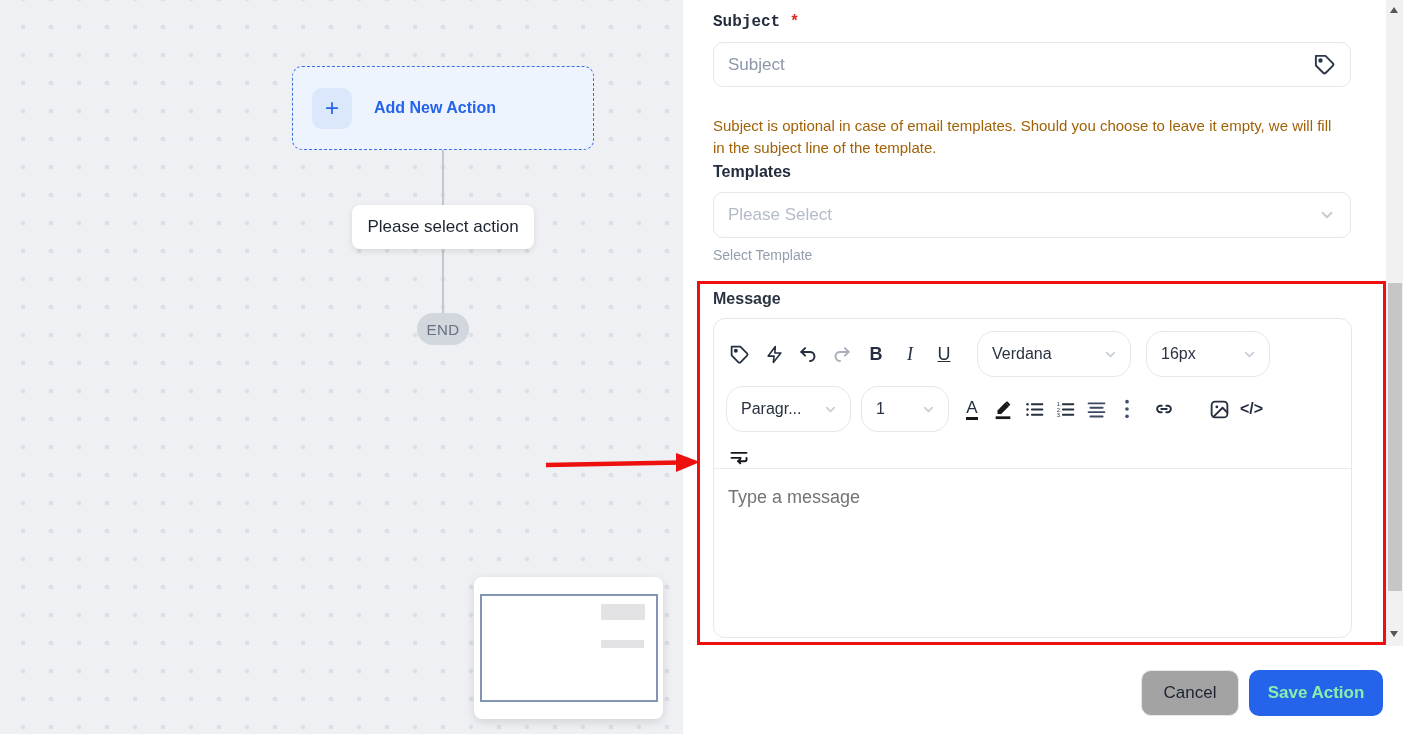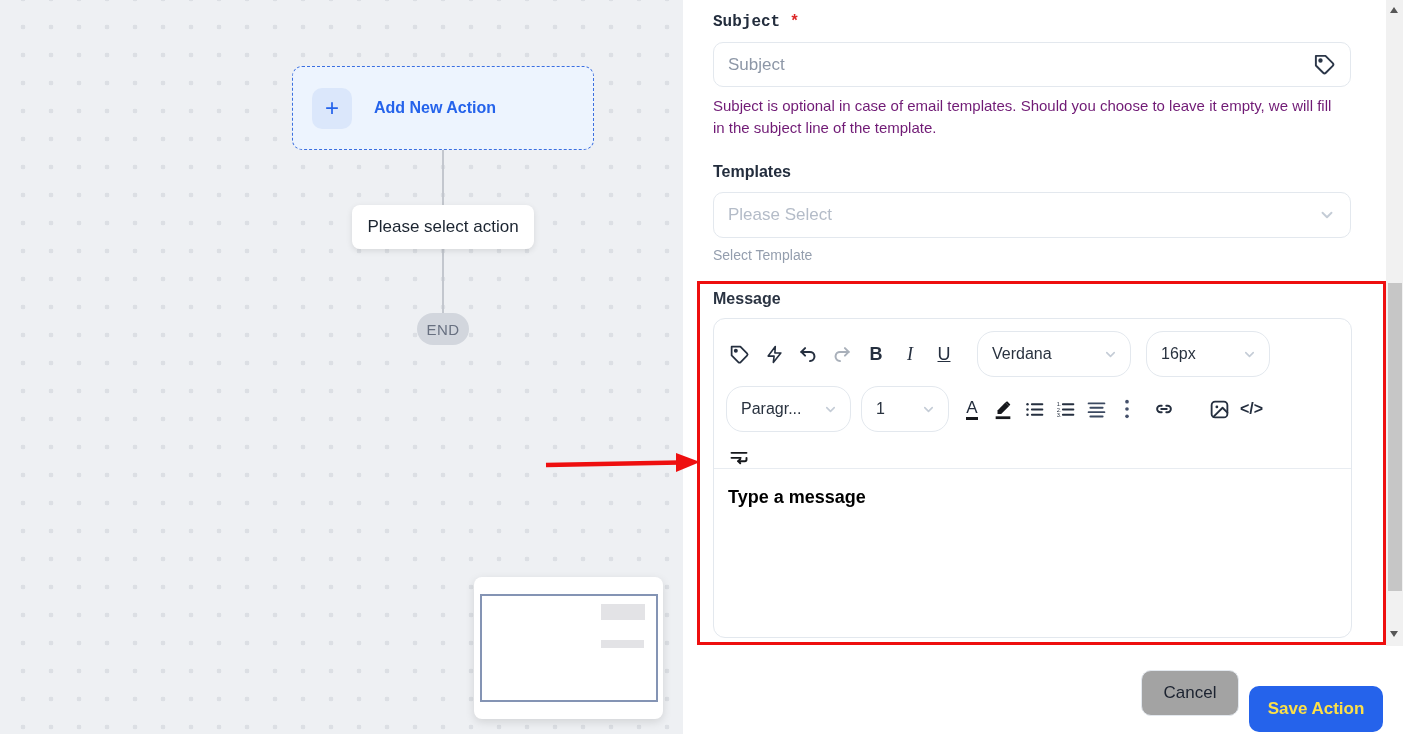--- a/index.html
+++ b/index.html
@@ -51,21 +51,21 @@
   
   .panel { position:absolute; left:683px; top:0; width:720px; height:734px; background:#fff; }
   .field-label { position:absolute; left:30px; color:#232d3d; font-size:16px; font-weight:700; }
   .req { color:#dc2626; font-weight:700; }
   .text-input, .select-box {
     position:absolute; left:30px; width:638px; height:45px;
     border:1px solid #e3e8ee; border-radius:10px; background:#fff;
     display:flex; align-items:center; padding:0 14px;
   }
   .placeholder { color:#8d97a7; font-size:17px; flex:1; }
-  .helper { position:absolute; left:30px; width:630px; color:#701a75; font-size:15px; line-height:22px; }
+  .helper { position:absolute; left:30px; width:630px; color:#a16207; font-size:15px; line-height:22px;margin-top:20px; }
   .helper-sm { position:absolute; left:30px; color:#949eae; font-size:14px; }
 
   
   .red-box {
     position:absolute; left:14px; top:281px; width:689px; height:364px;
     border:3px solid #ee0f0f; pointer-events:none; z-index:5;
   }
   .editor {
     position:absolute; left:30px; top:318px; width:639px; height:320px;
     border:1px solid #e3e8ee; border-radius:12px; background:#fff;
@@ -88,32 +88,32 @@
   .fontbar { display:inline-flex; align-items:center; justify-content:space-between;
     border:1px solid #e3e8ee; border-radius:17px; height:46px; padding:0 12px 0 14px;
     color:#29323f; font-size:16px; background:#fff; cursor:pointer; }
   .sel-font { width:154px; margin-left:14px; }
   .sel-size { width:124px; margin-left:11px; }
   .sel-para { width:125px; margin-left:2px; }
   .sel-depth { width:88px; margin-left:10px; }
   .underlined-a { border-bottom:3px solid #16181c; padding-bottom:1px; font-size:17px; font-weight:400; line-height:17px; }
   .dots-v { color:#44506a; font-size:15px; line-height:5px; letter-spacing:0; }
   .editor-body { position:absolute; left:0; top:150px; width:100%; height:169px; padding:18px 14px; }
-  .editor-ph { color:#000000; font-size:18px;font-weight:bold; }
+  .editor-ph { color:#737373; font-size:18px; }
 
   
   .btn-cancel {
     position:absolute; left:458px; top:670px; width:98px; height:46px;
     background:#a3a3a3; border:1px solid #e3e8ee; border-radius:10px;
     color:#1c2330; font-size:17px; cursor:pointer;
   }
   .btn-save {
     position:absolute; left:566px; top:670px; width:134px; height:46px;
     background:#2563eb; border:none; border-radius:10px;
-    color:#fde047; font-size:17px; font-weight:700; cursor:pointer;margin-top:16px;
+    color:#86efac; font-size:17px; font-weight:700; cursor:pointer;
   }
 
   
   .scrollbar { position:absolute; left:1386px; top:0; width:17px; height:646px; background:#f1f1f1; z-index:6; }
   .sb-thumb { position:absolute; left:1.5px; top:283px; width:14px; height:308px; background:#c6c6c6; }
   .sb-up, .sb-down { position:absolute; left:4px; width:0; height:0; border-left:4.5px solid transparent; border-right:4.5px solid transparent; }
   .sb-up { top:7px; border-bottom:6px solid #575757; }
   .sb-down { top:631px; border-top:6px solid #575757; }
 
   

